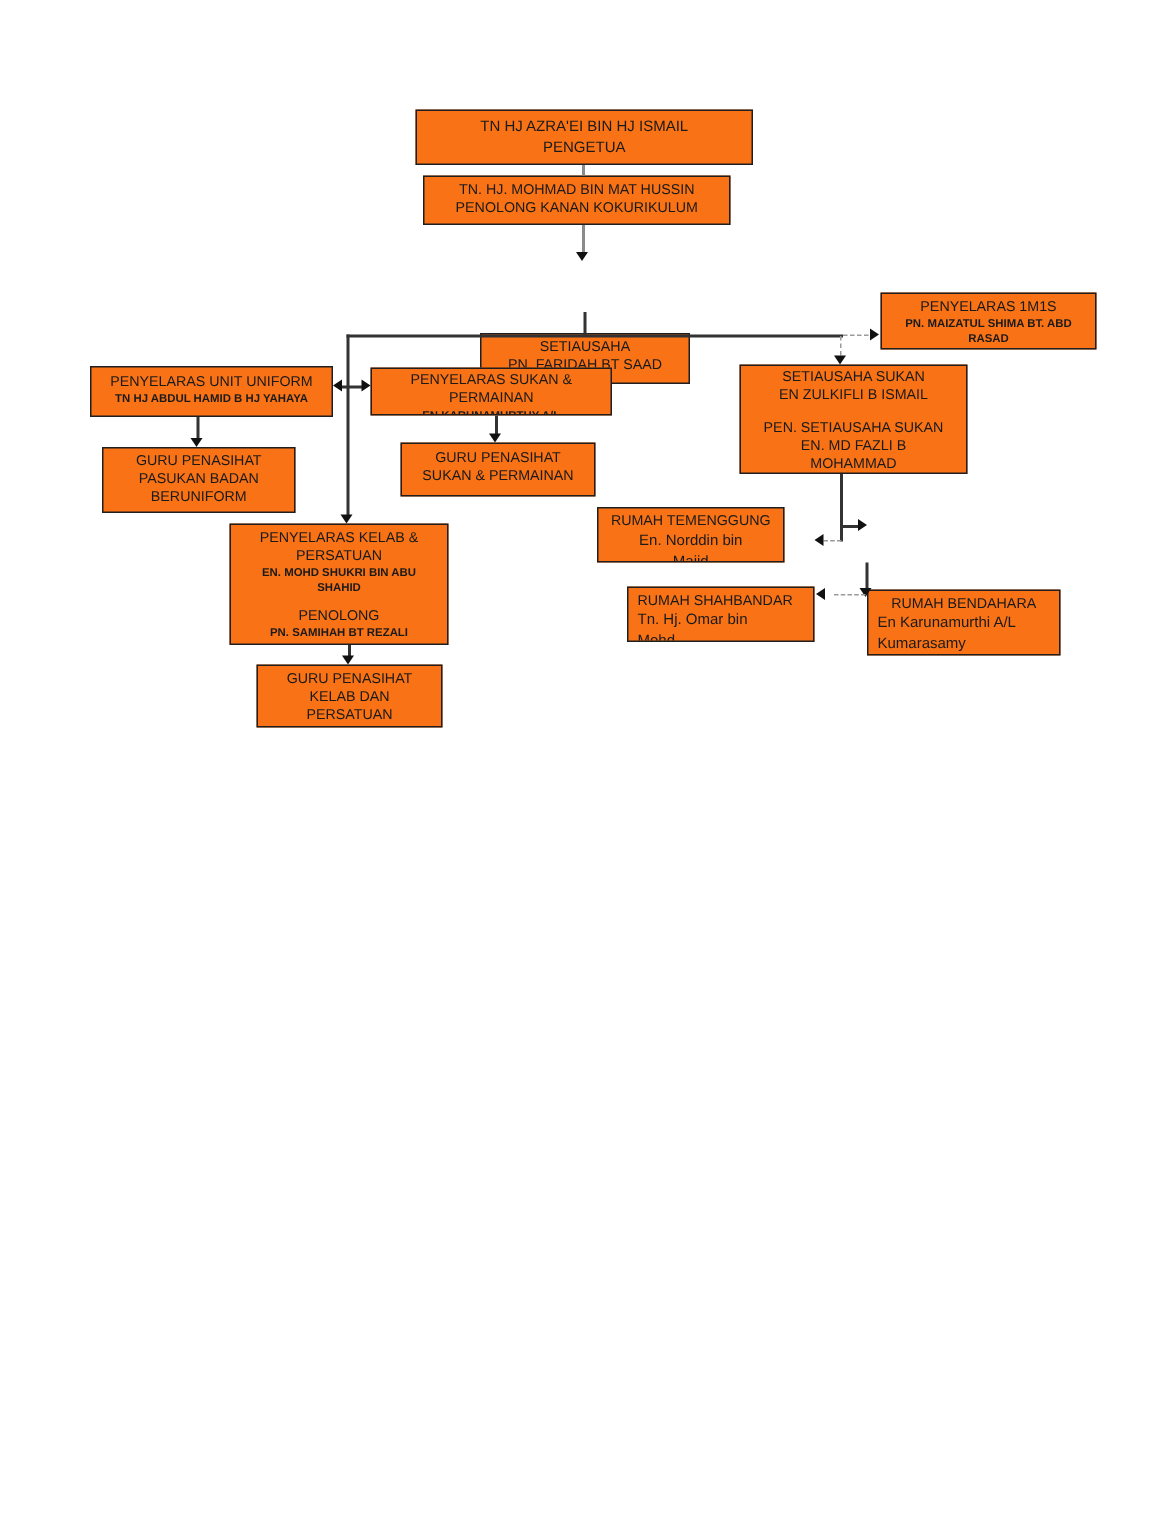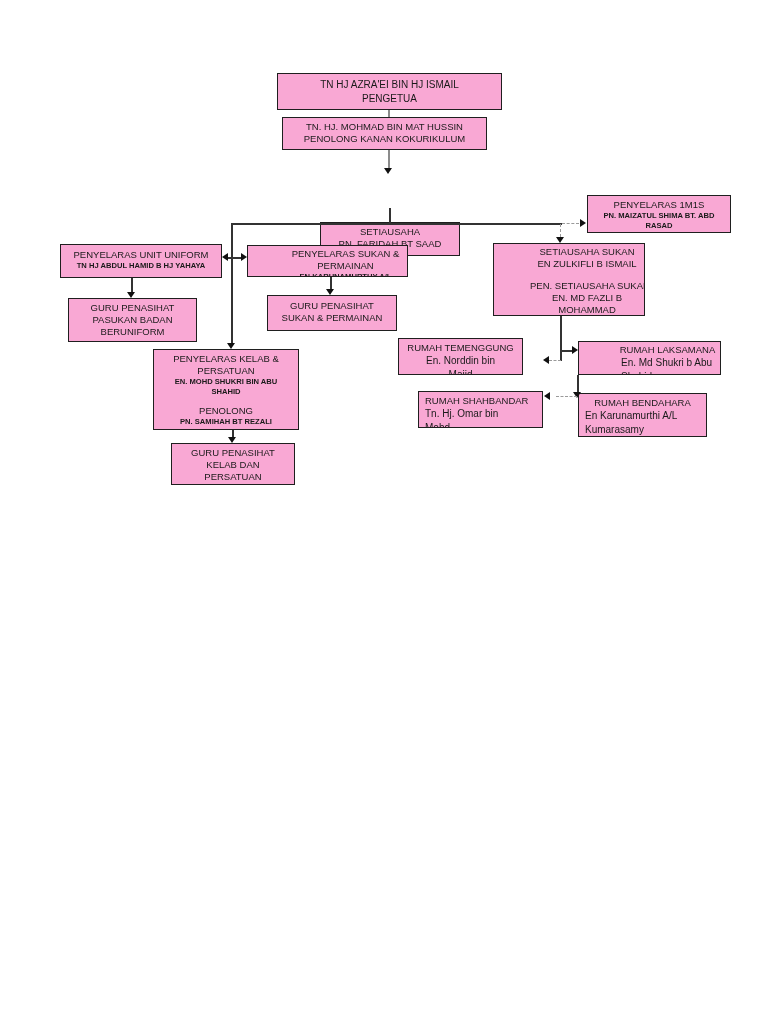--- a/index.html
+++ b/index.html
@@ -2,27 +2,27 @@
 <html><head>
 <meta charset="utf-8">
 <style>
   html,body{margin:0;padding:0;background:#ffffff;}
   .canvas{
     position:relative;width:768px;height:1024px;background:#ffffff;overflow:hidden;
     font-family:"Liberation Sans","DejaVu Sans",sans-serif;color:#1a1a1a;
   }
   .title{position:absolute;left:0;top:37px;width:768px;text-align:center;
     font-size:11.5px;line-height:14px;letter-spacing:.2px;color:#1a1a1a;}
-  .obox{position:absolute;background:#f9a8d4;border:1.4px solid #1f1f1f;
+  .obox{position:absolute;background:#f97316;border:1.4px solid #1f1f1f;
     text-align:center;overflow:hidden;box-sizing:border-box;}
   .obox .ln{font-size:9.5px;line-height:12px;white-space:nowrap;}
   .obox .ln.sub{font-size:7.6px;font-weight:bold;line-height:10px;}
   .obox .ln.big{font-size:10px;line-height:14px;}
   .obox .gap8{height:8px;} .obox .gap10{height:10px;}
-  .obox.padtop2{padding-top:2px;padding-left:36px;} .obox.padtop3{padding-top:3px;} .obox.padtop4{padding-top:4px;}
+  .obox.padtop2{padding-top:2px;} .obox.padtop3{padding-top:3px;} .obox.padtop4{padding-top:4px;}
   .left-ln{text-align:left;padding-left:6px;}
   .vline{position:absolute;width:1.5px;background:#333;}
   .hline{position:absolute;height:1.5px;background:#333;}
   .vdash{position:absolute;width:0;border-left:1.5px dashed #9a9a9a;}
   .hdash{position:absolute;height:0;border-top:1.5px dashed #9a9a9a;}
   .vgray{position:absolute;width:1.5px;background:#8b8b8b;}
   .arr{position:absolute;width:0;height:0;}
   .arr.down{border-left:4.5px solid transparent;border-right:4.5px solid transparent;border-top:6px solid #111;}
   .arr.right{border-top:4.5px solid transparent;border-bottom:4.5px solid transparent;border-left:6px solid #111;}
   .arr.left{border-top:4.5px solid transparent;border-bottom:4.5px solid transparent;border-right:6px solid #111;}
@@ -100,25 +100,20 @@
     <div class="ln">KELAB DAN</div>
     <div class="ln">PERSATUAN</div>
   </div>
 
   <div class="obox padtop3" style="left:398px;top:338px;width:125px;height:37px;">
     <div class="ln">RUMAH TEMENGGUNG</div>
     <div class="ln big">En. Norddin bin</div>
     <div class="ln big">Majid</div>
   </div>
 
-  <div class="obox padtop2" style="left:578px;top:341px;width:143px;height:34px;">
-    <div class="ln">RUMAH LAKSAMANA</div>
-    <div class="ln big left-ln">En. Md Shukri b Abu</div>
-    <div class="ln big left-ln">Shahid</div>
-  </div>
 
   <div class="obox padtop3" style="left:578px;top:393px;width:129px;height:44px;">
     <div class="ln">RUMAH BENDAHARA</div>
     <div class="ln big left-ln">En Karunamurthi A/L</div>
     <div class="ln big left-ln">Kumarasamy</div>
   </div>
 
   <div class="obox padtop3" style="left:418px;top:391px;width:125px;height:37px;">
     <div class="ln left-ln">RUMAH  SHAHBANDAR</div>
     <div class="ln big left-ln">Tn. Hj. Omar bin</div>

